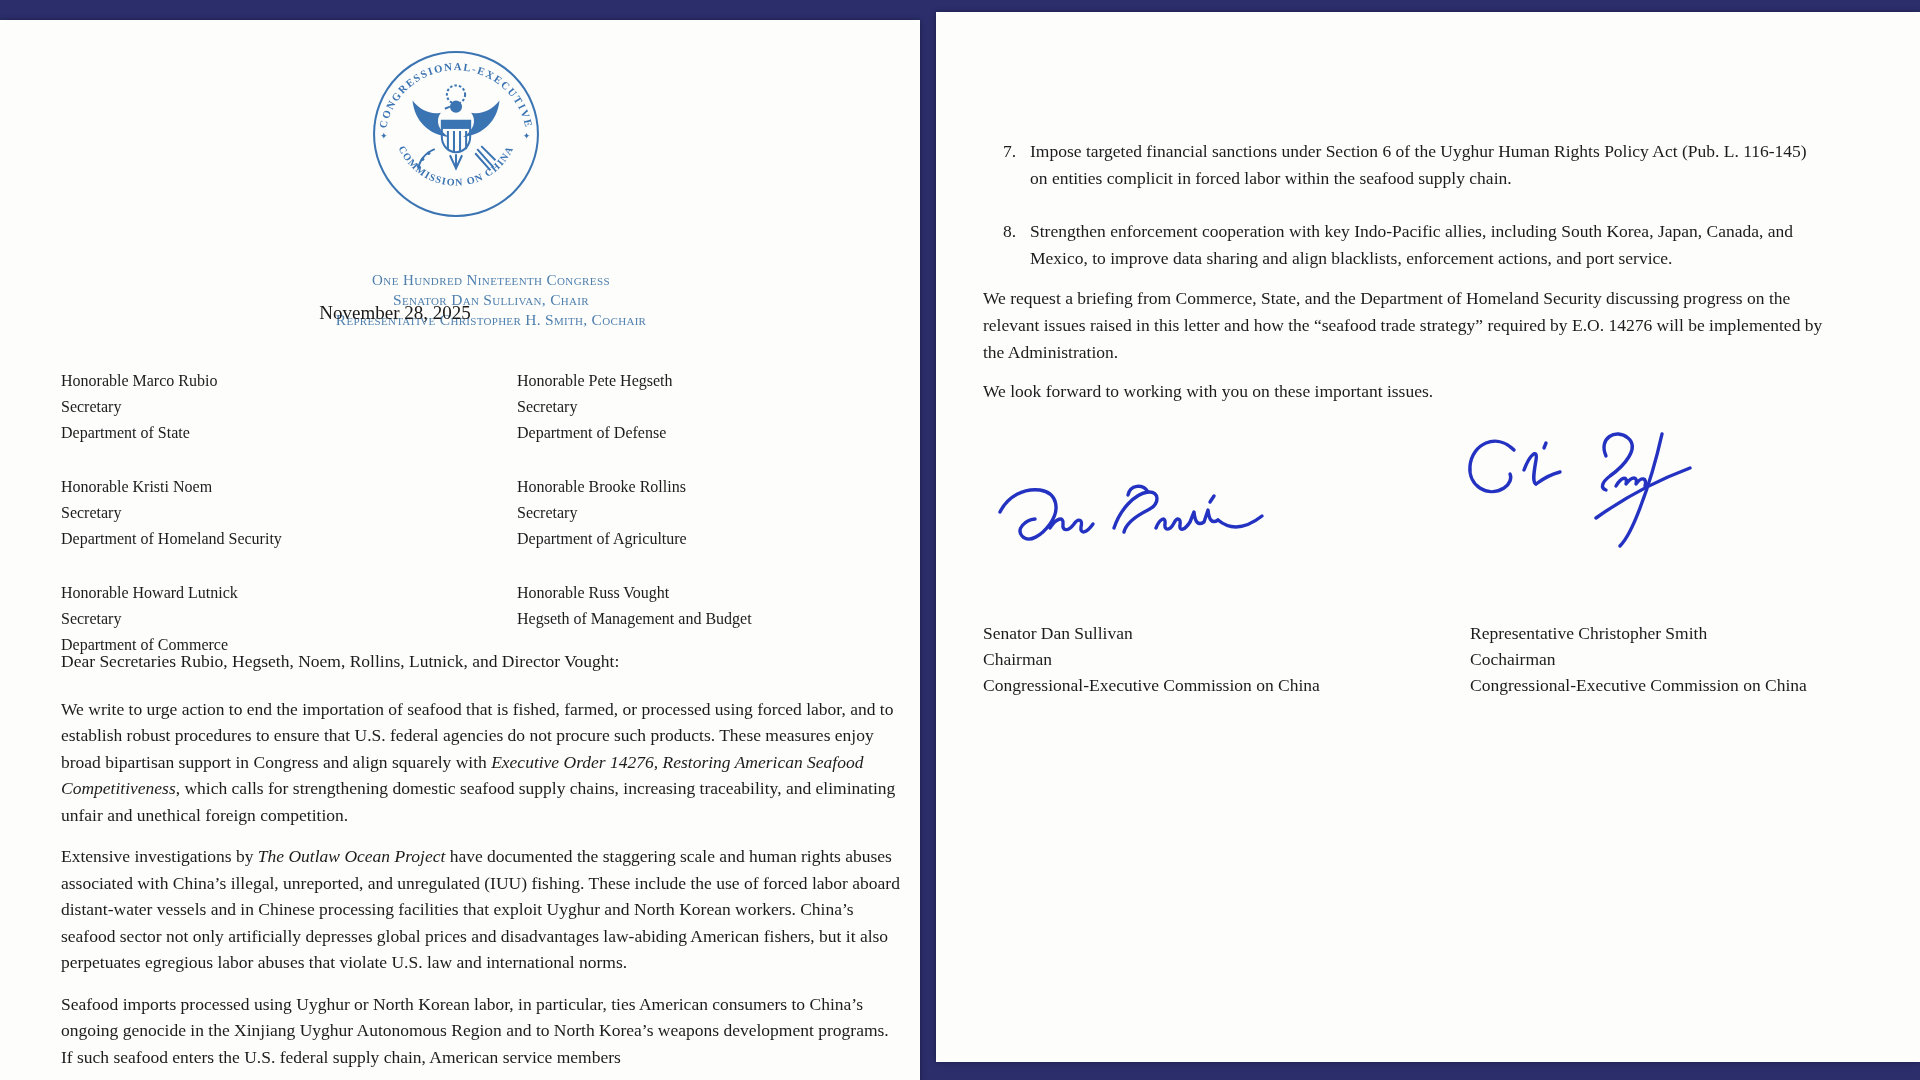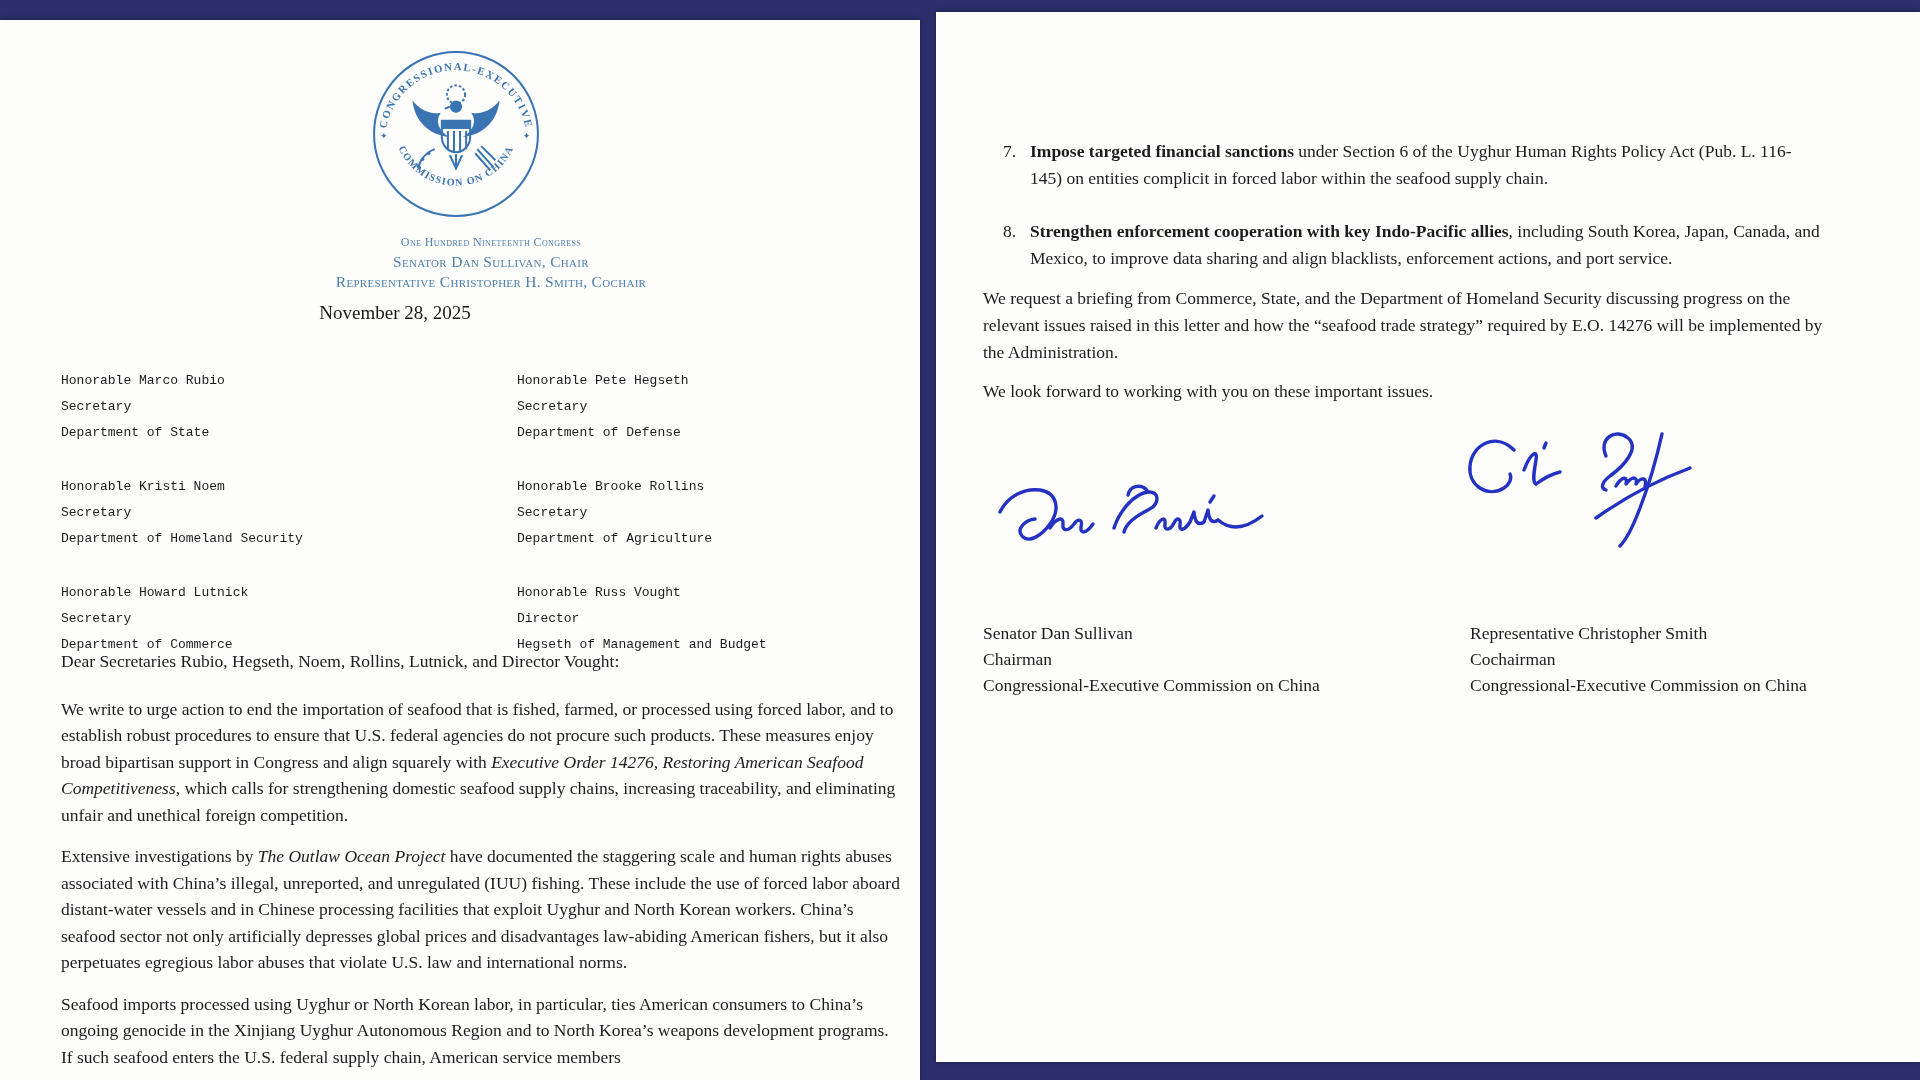--- a/index.html
+++ b/index.html
@@ -16,46 +16,46 @@
   
   .seal{position:absolute;left:370px;top:28px;width:172px;height:172px;}
   .seal svg{width:100%;height:100%;}
   .seal-ring{font-family:"Liberation Serif",serif;font-size:10.5px;font-weight:bold;
     letter-spacing:1.6px;fill:#3b74b3;}
   .seal-ring-bottom{font-size:10px;letter-spacing:1.2px;}
   .seal-star{font-size:9px;fill:#3b74b3;}
 
   .letterhead{position:absolute;left:61px;top:212px;width:860px;text-align:center;
     color:#4e7fae;font-variant:small-caps;line-height:20px;}
-  .lh-congress{font-size:12px;letter-spacing:.4px;}
+  .lh-congress{font-size:15px;letter-spacing:.4px;margin-top:38px;}
   .lh-chair,.lh-cochair{font-size:15.5px;letter-spacing:.3px;}
 
   .letter-date{position:absolute;left:45px;top:282px;width:700px;text-align:center;
     font-size:19px;color:#191919;}
 
   .recipients{position:absolute;left:61px;top:348px;width:842px;
     display:grid;grid-template-columns:456px auto;row-gap:28px;
-    font-size:13px;line-height:26px;font-family:Liberation Mono, monospace;}
+    font-size:16px;line-height:26px;}
   .recipient div{white-space:nowrap;}
 
   .letter-body{position:absolute;left:61px;top:628px;width:842px;
     font-size:17.5px;line-height:26.5px;}
   .letter-body p{margin:0;}
   .salutation{margin-bottom:21px !important;}
   .letter-body p + p{margin-top:15px !important;}
   .it{font-style:italic;}
 
   
   .rp-body{position:absolute;left:47px;top:126px;width:840px;
     font-size:17.5px;line-height:27px;}
   .rp-body p{margin:0;}
   .list-item{position:relative;padding-left:47px;}
   .list-item .num{position:absolute;left:20px;top:0;}
   .list-item.second{margin-top:26px;}
-  .bold{font-weight:bold;}
+  .bold{font-weight:normal;}
   .briefing{margin-top:13px !important;}
   .closing{margin-top:12px !important;}
 
   .sig{position:absolute;}
   .sig path{fill:none;stroke:#2432c2;stroke-width:3.4;stroke-linecap:round;stroke-linejoin:round;}
   .sig-dan{left:58px;top:452px;width:275px;height:118px;}
   .sig-chris{left:510px;top:408px;width:268px;height:158px;}
 
   .sig-blocks{position:absolute;left:47px;top:608px;width:900px;
     display:grid;grid-template-columns:487px auto;
@@ -132,21 +132,20 @@
         <div>Secretary</div>
         <div>Department of Agriculture</div>
       </div>
       <div class="recipient">
         <div>Honorable Howard Lutnick</div>
         <div>Secretary</div>
         <div>Department of Commerce</div>
       </div>
       <div class="recipient">
         <div>Honorable Russ Vought</div>
-        <div>Director</div>
         <div>Hegseth of Management and Budget</div>
       </div>
     </div>
 
     <div class="letter-body">
       <p class="salutation">Dear Secretaries Rubio, Hegseth, Noem, Rollins, Lutnick, and Director Vought:</p>
       <p><span>We write to urge action to end the importation of seafood that is fished, farmed, or processed using forced labor, and to establish robust procedures to ensure that U.S. federal agencies do not procure such products. These measures enjoy broad bipartisan support in Congress and align squarely with </span><span class="it">Executive Order 14276, Restoring American Seafood Competitiveness</span><span>, which calls for strengthening domestic seafood supply chains, increasing traceability, and eliminating unfair and unethical foreign competition.</span></p>
       <p><span>Extensive investigations by </span><span class="it">The Outlaw Ocean Project</span><span> have documented the staggering scale and human rights abuses associated with China’s illegal, unreported, and unregulated (IUU) fishing. These include the use of forced labor aboard distant-water vessels and in Chinese processing facilities that exploit Uyghur and North Korean workers. China’s seafood sector not only artificially depresses global prices and disadvantages law-abiding American fishers, but it also perpetuates egregious labor abuses that violate U.S. law and international norms.</span></p>
       <p><span>Seafood imports processed using Uyghur or North Korean labor, in particular, ties American consumers to China’s ongoing genocide in the Xinjiang Uyghur Autonomous Region and to North Korea’s weapons development programs. If such seafood enters the U.S. federal supply chain, American service members</span></p>
     </div>

